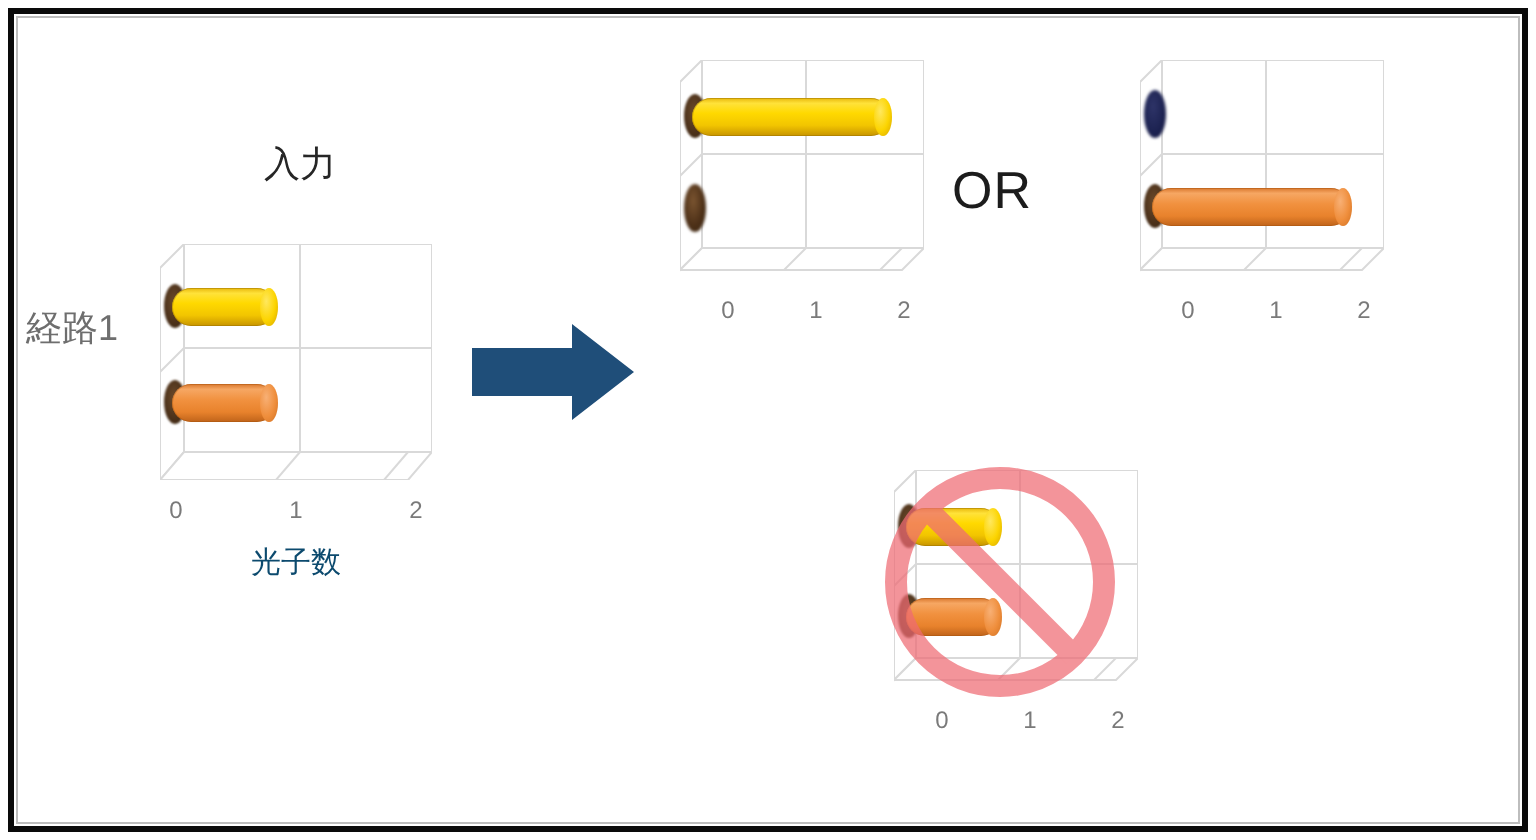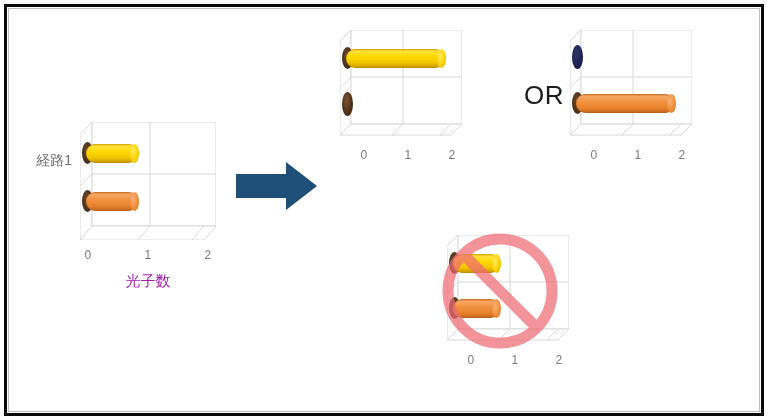--- a/index.html
+++ b/index.html
@@ -49,34 +49,34 @@
     font-size: 12px;
     letter-spacing: 0.2px;
   }
   .axis-labels span {
     flex: 0 0 auto;
     text-align: center;
   }
   .cat-label {
     position: absolute;
     color: #6e6e6e;
-    font-size: 14px;
+    font-size: 18px;
     white-space: nowrap;
-    text-align: right;
+    text-align: center;
   }
   .chart-title {
     position: absolute;
     color: #262626;
     font-size: 18px;
     white-space: nowrap;
     text-align: center;
   }
   .axis-title {
     position: absolute;
-    color: #a21caf;
+    color: #0c4a6e;
     font-size: 15px;
     white-space: nowrap;
     text-align: center;
   }
 
   
   .bar {
     position: absolute;
     border-radius: 999px;
   }
@@ -179,20 +179,21 @@
     <div class="bar yellow" style="left:6px; top:22px; width:52px; height:19px;">
       <span class="cap"></span>
     </div>
 
     <div class="bar-base dark" style="left:2px; top:68px; width:11px; height:22px;"></div>
     <div class="bar orange" style="left:6px; top:70px; width:52px; height:19px;">
       <span class="cap"></span>
     </div>
   </div>
 
+  <div class="chart-title" style="left:100px; top:70px; width:100px;">入力</div>
 
   <div class="cat-label" style="left:0px; top:152px; width:72px;">経路1</div>
 
   <div class="axis-labels" style="left:58px; top:248px; width:180px;">
     <span style="width:60px;">0</span>
     <span style="width:60px;">1</span>
     <span style="width:60px;">2</span>
   </div>
 
   <div class="axis-title" style="left:78px; top:272px; width:140px;">光子数</div>
@@ -222,21 +223,21 @@
 
     <div class="stub brown" style="left:2px; top:62px; width:11px; height:24px;"></div>
   </div>
 
   <div class="axis-labels" style="left:342px; top:148px; width:132px;">
     <span style="width:44px;">0</span>
     <span style="width:44px;">1</span>
     <span style="width:44px;">2</span>
   </div>
 
-  <div class="or-text" style="left:524px; top:80px;text-align:center;">OR</div>
+  <div class="or-text" style="left:476px; top:80px;text-align:center;">OR</div>
 
   <div class="chart3d" style="left:570px; top:30px; width:122px; height:106px;">
     <svg class="plot" width="122" height="106" viewBox="0 0 122 106">
       <polygon points="0,11 11,0 11,94 0,105" fill="#ffffff" stroke="#d9d9d9" stroke-width="1"></polygon>
       <rect x="11" y="0" width="111" height="94" fill="#ffffff" stroke="#d9d9d9" stroke-width="1"></rect>
       <line x1="63" y1="0" x2="63" y2="94" stroke="#d9d9d9" stroke-width="1"></line>
       <line x1="11" y1="47" x2="122" y2="47" stroke="#d9d9d9" stroke-width="1"></line>
       <line x1="0" y1="58" x2="11" y2="47" stroke="#d9d9d9" stroke-width="1"></line>
       <polygon points="0,105 11,94 122,94 111,105" fill="#ffffff" stroke="#d9d9d9" stroke-width="1"></polygon>
       <line x1="52" y1="105" x2="63" y2="94" stroke="#d9d9d9" stroke-width="1"></line>

